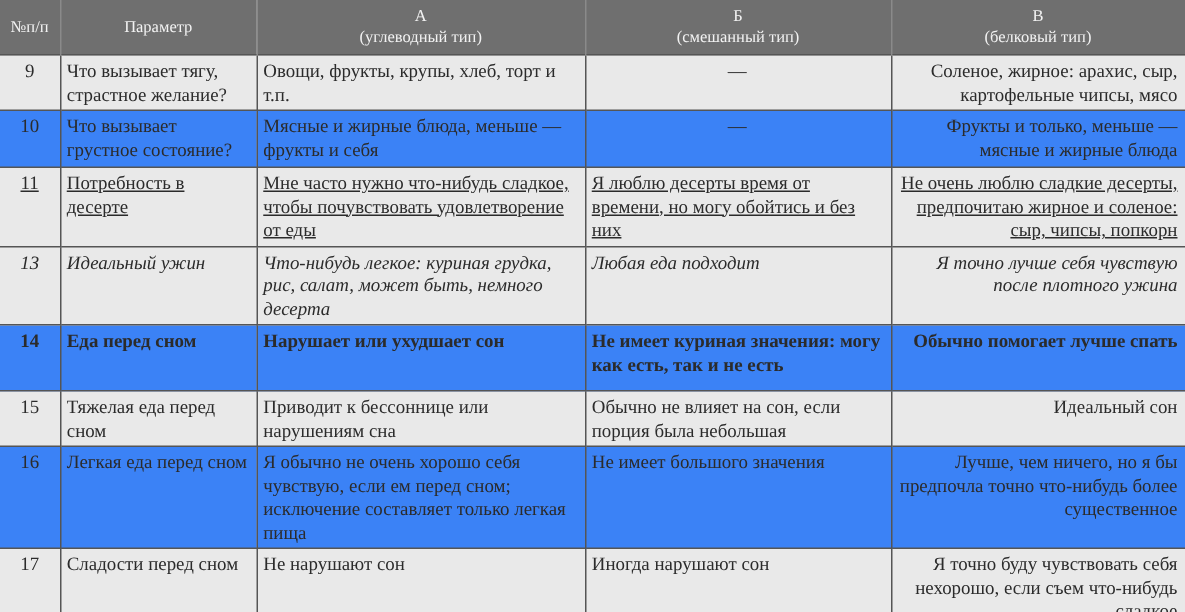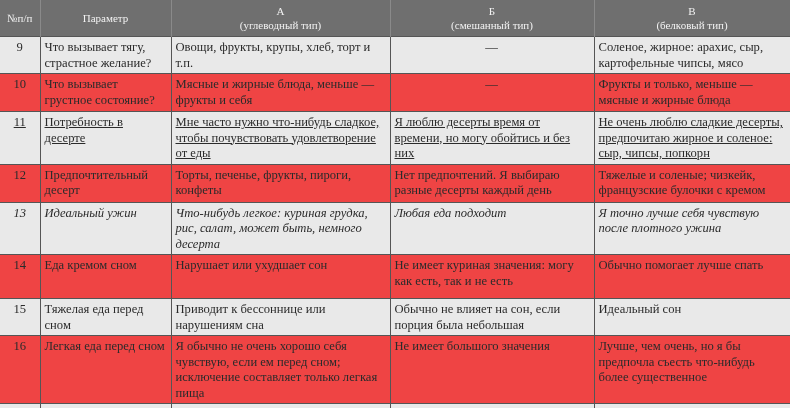--- a/index.html
+++ b/index.html
@@ -32,30 +32,30 @@
     font-size: 11px;
   }
   th:first-child { border-left: none; padding: 0 1px; }
   td {
     vertical-align: top;
     padding: 3px 5px 2px 4px;
     border: 1px solid #555555;
     border-top: 1px solid #555555;
   }
   td:first-child { border-left: none; text-align: center; padding-left: 2px; padding-right: 2px; }
-  td:last-child { border-right: none; }
+  td:last-child { border-right: none; text-align: right; }
   tr.gray td { background: #e9e9e9; }
-  tr.white td { background: #ef4444; }
+  tr.white td { background: #3b82f6; }
   td.center { text-align: center; }
   tr.r9 td { height: 29px; }
   tr.r10 td { height: 32px; }
   tr.r11 td { height: 45px; text-decoration: underline; }
   tr.r12 td { height: 32px; }
   tr.r13 td { height: 31px; font-style: italic; }
-  tr.r14 td { height: 38px; }
+  tr.r14 td { height: 38px; font-weight: bold; }
   tr.r15 td { height: 30px; }
   tr.r16 td { height: 44px; }
   tr.r17 td { height: 46px; }
   tr:last-child td { border-bottom: 1px solid #555555; }
 </style>
 </head>
 <body>
 
 <table>
   <colgroup>
@@ -98,54 +98,47 @@
       <td class="center">—</td>
       <td>Фрукты и только, меньше — мясные и жирные блюда</td>
     </tr>
     <tr class="gray r11">
       <td>11</td>
       <td>Потребность в десерте</td>
       <td>Мне часто нужно что-нибудь сладкое, чтобы почувствовать удовлетворение от еды</td>
       <td>Я люблю десерты время от времени, но могу обойтись и без них</td>
       <td>Не очень люблю сладкие десерты, предпочитаю жирное и соленое: сыр, чипсы, попкорн</td>
     </tr>
-    <tr class="white r12">
-      <td>12</td>
-      <td>Предпочтительный десерт</td>
-      <td>Торты, печенье, фрукты, пироги, конфеты</td>
-      <td>Нет предпочтений. Я выбираю разные десерты каждый день</td>
-      <td>Тяжелые и соленые; чизкейк, французские булочки с кремом</td>
-    </tr>
     <tr class="gray r13">
       <td>13</td>
       <td>Идеальный ужин</td>
       <td>Что-нибудь легкое: куриная грудка, рис, салат, может быть, немного десерта</td>
       <td>Любая еда подходит</td>
       <td>Я точно лучше себя чувствую после плотного ужина</td>
     </tr>
     <tr class="white r14">
       <td>14</td>
-      <td>Еда кремом сном</td>
+      <td>Еда перед сном</td>
       <td>Нарушает или ухудшает сон</td>
       <td>Не имеет куриная значения: могу как есть, так и не есть</td>
       <td>Обычно помогает лучше спать</td>
     </tr>
     <tr class="gray r15">
       <td>15</td>
       <td>Тяжелая еда перед сном</td>
       <td>Приводит к бессоннице или нарушениям сна</td>
       <td>Обычно не влияет на сон, если порция была небольшая</td>
       <td>Идеальный сон</td>
     </tr>
     <tr class="white r16">
       <td>16</td>
       <td>Легкая еда перед сном</td>
       <td>Я обычно не очень хорошо себя чувствую, если ем перед сном; исключение составляет только легкая пища</td>
       <td>Не имеет большого значения</td>
-      <td>Лучше, чем очень, но я бы предпочла съесть что-нибудь более существенное</td>
+      <td>Лучше, чем ничего, но я бы предпочла точно что-нибудь более существенное</td>
     </tr>
     <tr class="gray r17">
       <td>17</td>
       <td>Сладости перед сном</td>
       <td>Не нарушают сон</td>
       <td>Иногда нарушают сон</td>
       <td>Я точно буду чувствовать себя нехорошо, если съем что-нибудь сладкое</td>
     </tr>
   </tbody>
 </table>

